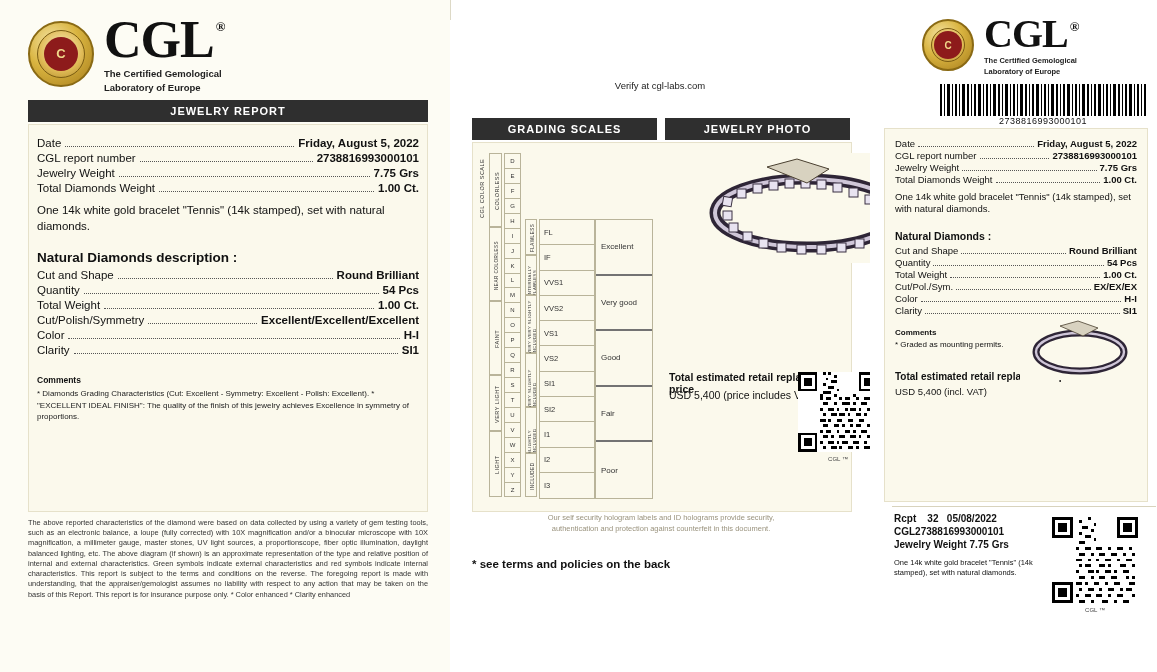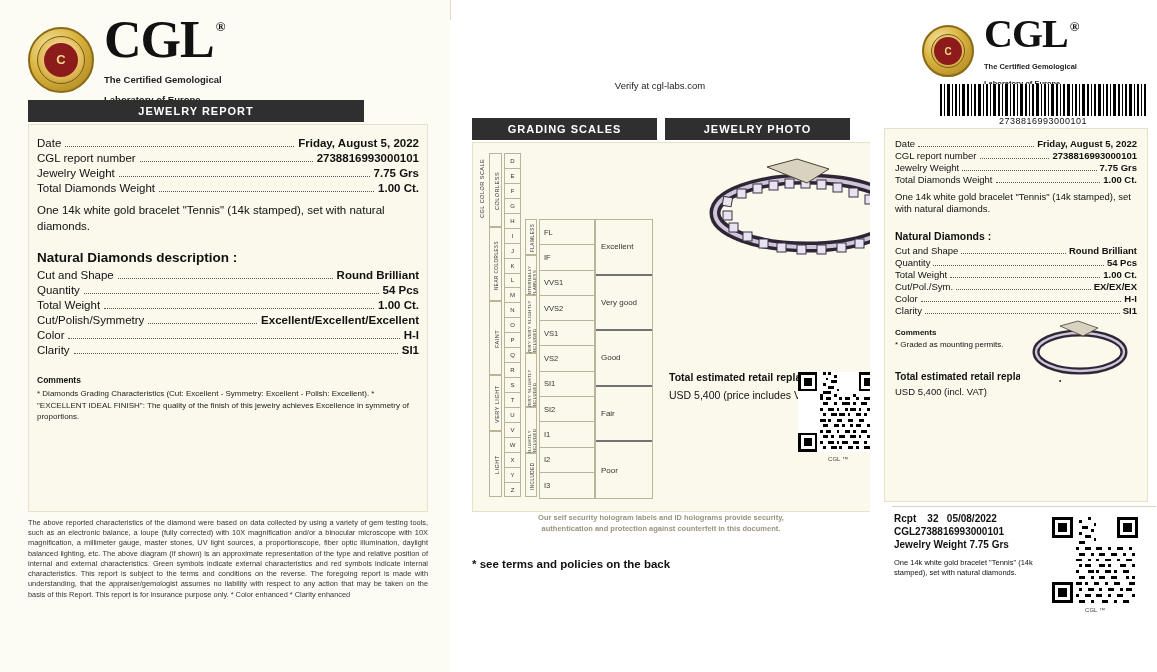--- a/index.html
+++ b/index.html
@@ -55,28 +55,28 @@
     display:flex;align-items:center;justify-content:center;
     color:#f0d98a;font-size:13px;font-weight:bold;z-index:2;
   }
   .cgl-text{line-height:1;}
   .cgl-main{
     font-size:52px;font-weight:bold;letter-spacing:-1px;color:#111;
     font-family:"Liberation Serif", serif;
     display:flex;align-items:flex-start;
   }
   .cgl-reg{font-size:13px;vertical-align:super;margin-left:2px;margin-top:6px;}
-  .cgl-sub{font-size:9.5px;color:#222;margin-top:8px;line-height:1.25;font-weight:bold;}
+  .cgl-sub{font-size:9.5px;color:#222;margin-top:2px;line-height:1.25;font-weight:bold;}
 
   .bar{
     background:#2f2f2f;color:#fff;text-align:center;
     font-size:11px;font-weight:bold;letter-spacing:1px;
     padding:5px 0;
   }
-  .left-bar{position:absolute;left:28px;top:100px;width:336px;}
+  .left-bar{position:absolute;left:28px;top:100px;width:400px;}
 
   .content-box{
     position:absolute;left:28px;top:124px;width:400px;height:388px;
     background:#fbf9ec;border:1px solid #e6e1ca;
     padding:10px 8px;box-sizing:border-box;
   }
   .row{
     display:flex;align-items:baseline;font-size:11.5px;margin:2px 0;
   }
   .row .lbl{white-space:nowrap;}
@@ -100,21 +100,21 @@
     position:absolute;top:60px;left:0;width:420px;text-align:center;
     font-size:9.5px;color:#222;
   }
   .mid-bars{position:absolute;top:98px;left:22px;width:378px;display:flex;gap:8px;}
   .mid-bars .bar{flex:1;}
   .bar-scales{width:190px;}
   .bar-photo{width:180px;}
 
   .scalebox{
     position:absolute;left:22px;top:122px;width:378px;height:368px;
-    background:#fbf9ec;border:1px solid #e6e1ca;padding-left:48px;
+    background:#fbf9ec;border:1px solid #e6e1ca;
   }
   .colcol{
     position:absolute;border:1px solid #b9b49a;box-sizing:border-box;
     font-size:5.5px;
   }
   .vcell{
     border-bottom:1px solid #b9b49a;box-sizing:border-box;
     display:flex;align-items:center;justify-content:center;
     font-size:6px;color:#333;height:18.5px;
   }
@@ -141,21 +141,21 @@
     position:absolute;left:206px;top:10px;width:250px;height:110px;
   }
   .price-line{
     position:absolute;left:210px;top:232px;font-size:10.5px;font-weight:bold;color:#111;
   }
   .price-val{
     position:absolute;left:210px;top:252px;font-size:10.5px;color:#111;
   }
   .holo{
     position:absolute;left:22px;top:492px;width:378px;text-align:center;
-    font-size:7.5px;color:#9a937e;line-height:1.5;font-weight:bold;
+    font-size:7.5px;color:#9a937e;line-height:1.5;
   }
   .terms{
     position:absolute;left:22px;top:538px;font-size:11.5px;font-weight:bold;color:#111;
   }
   .qr-mid{
     position:absolute;left:348px;top:352px;width:80px;height:80px;
   }
   .qr-cap{
     position:absolute;left:348px;top:436px;width:80px;text-align:center;font-size:6px;color:#444;
   }

